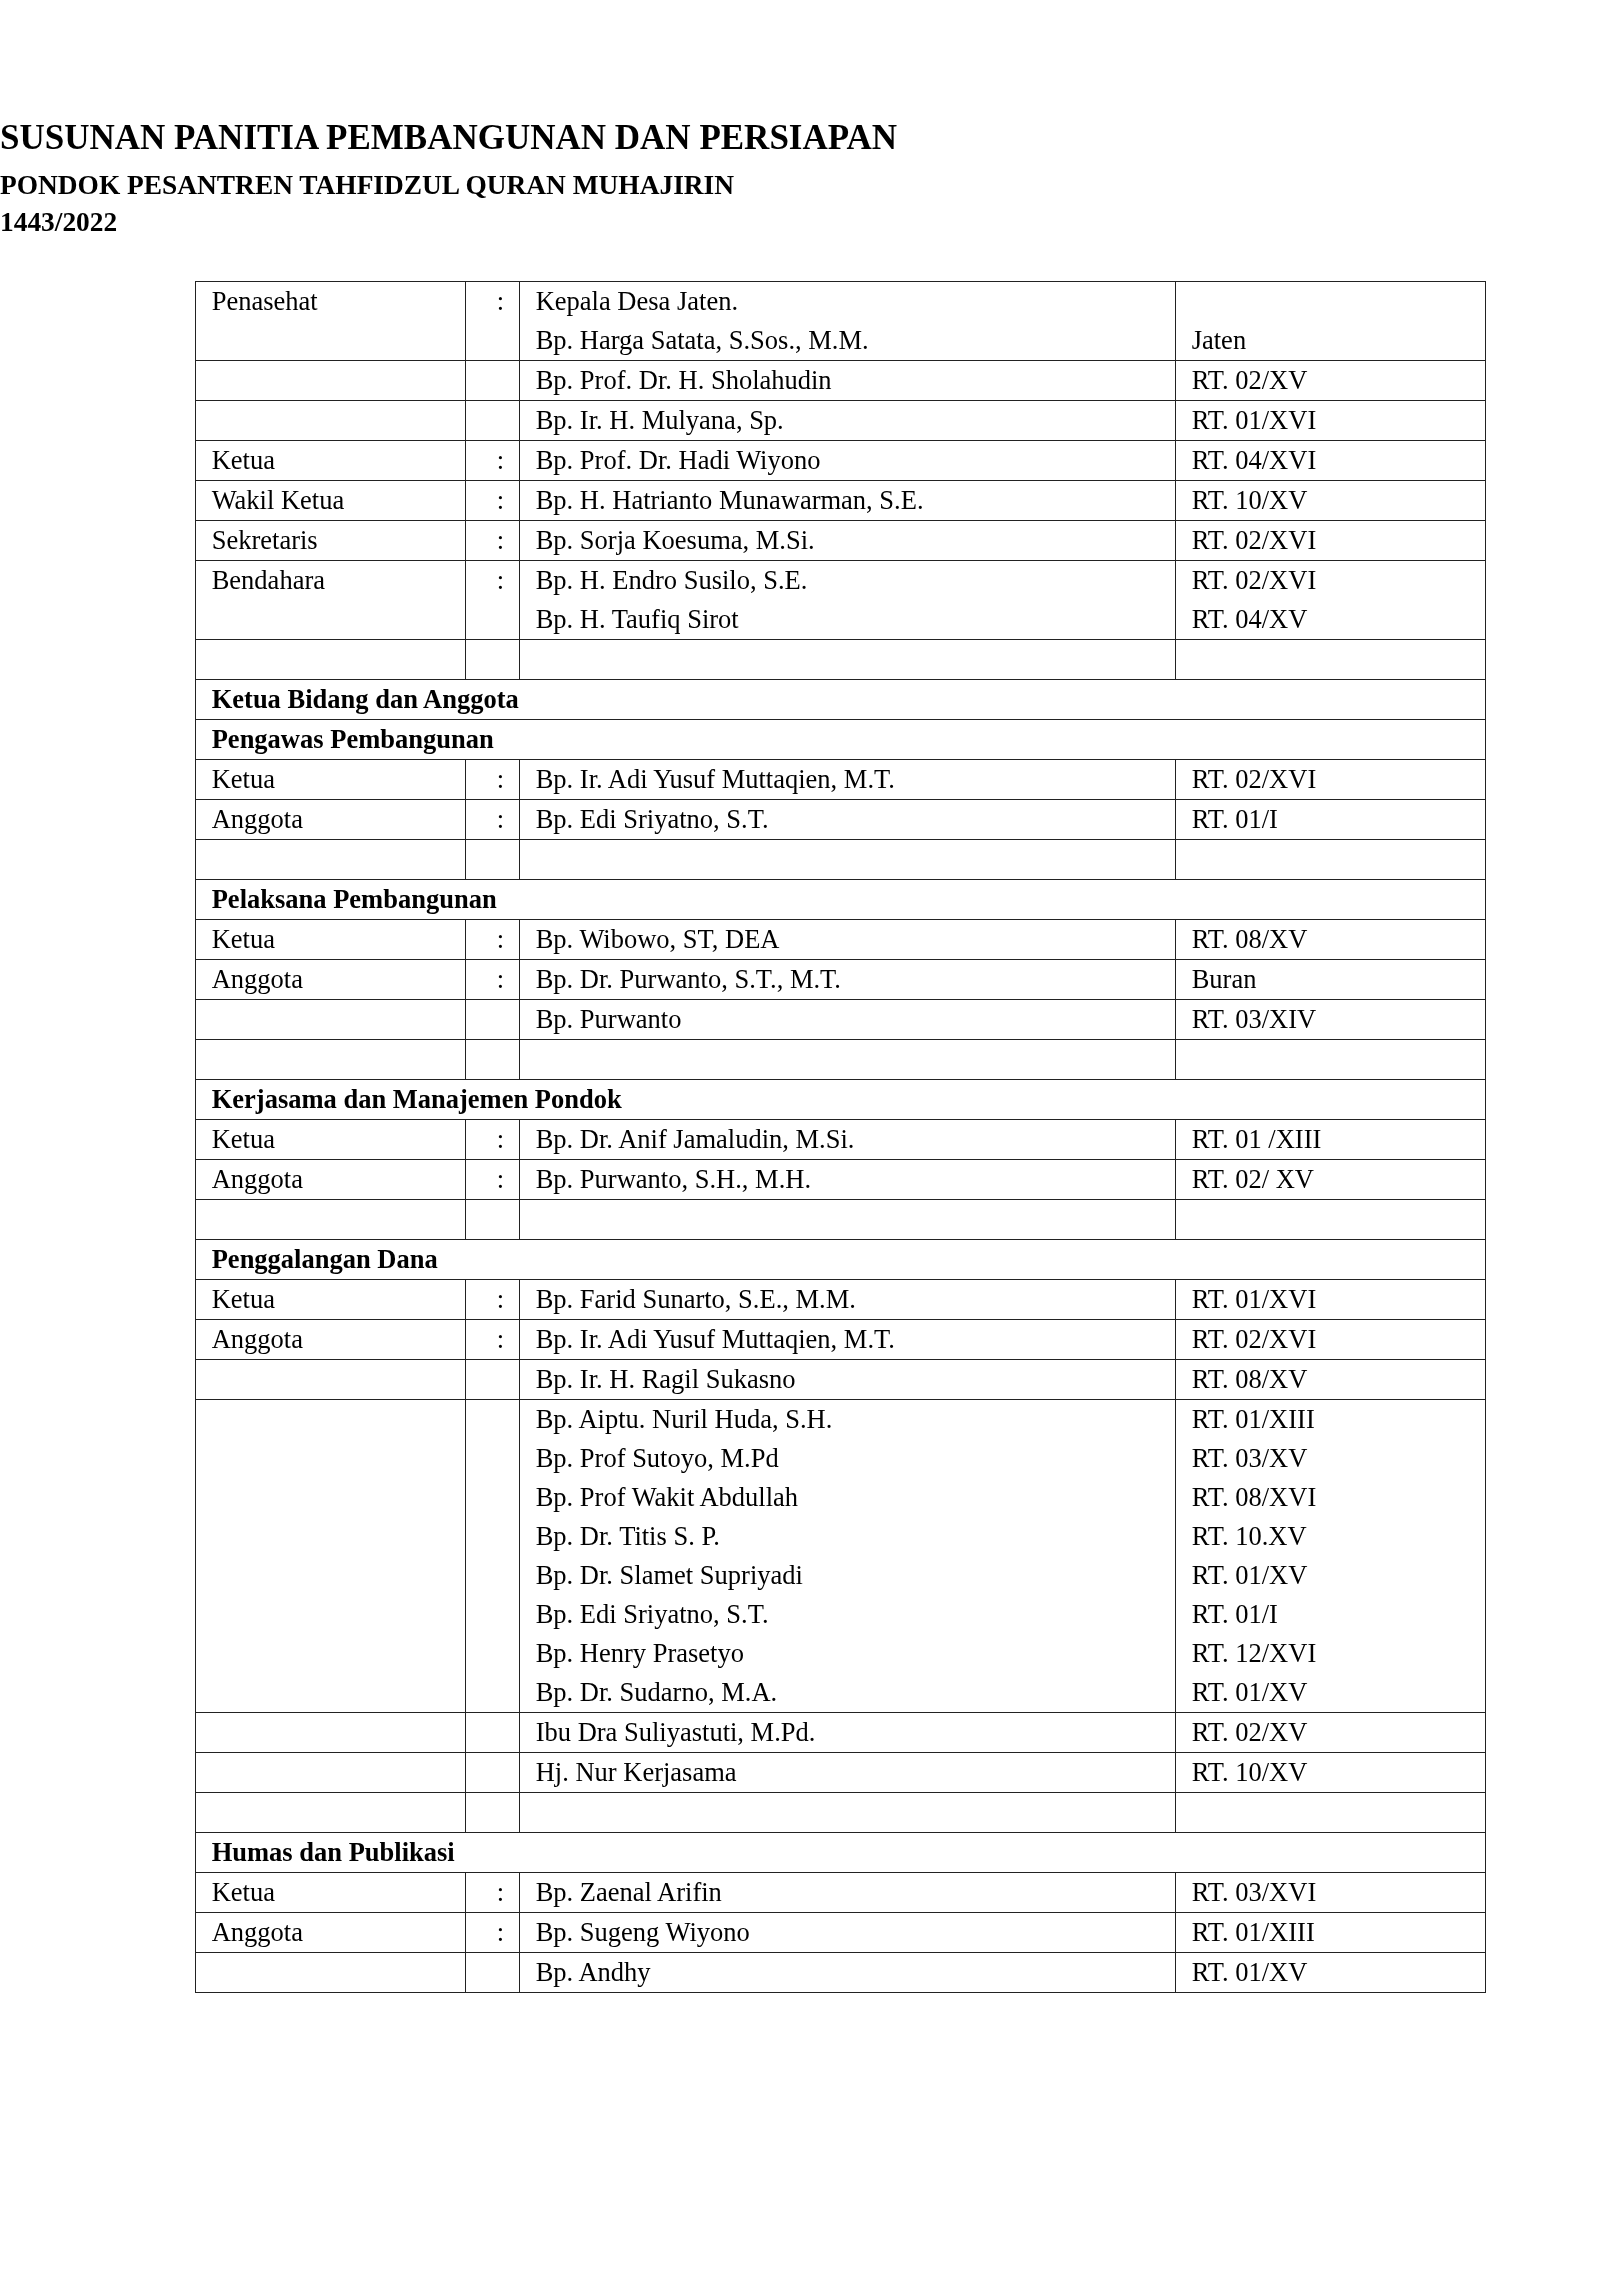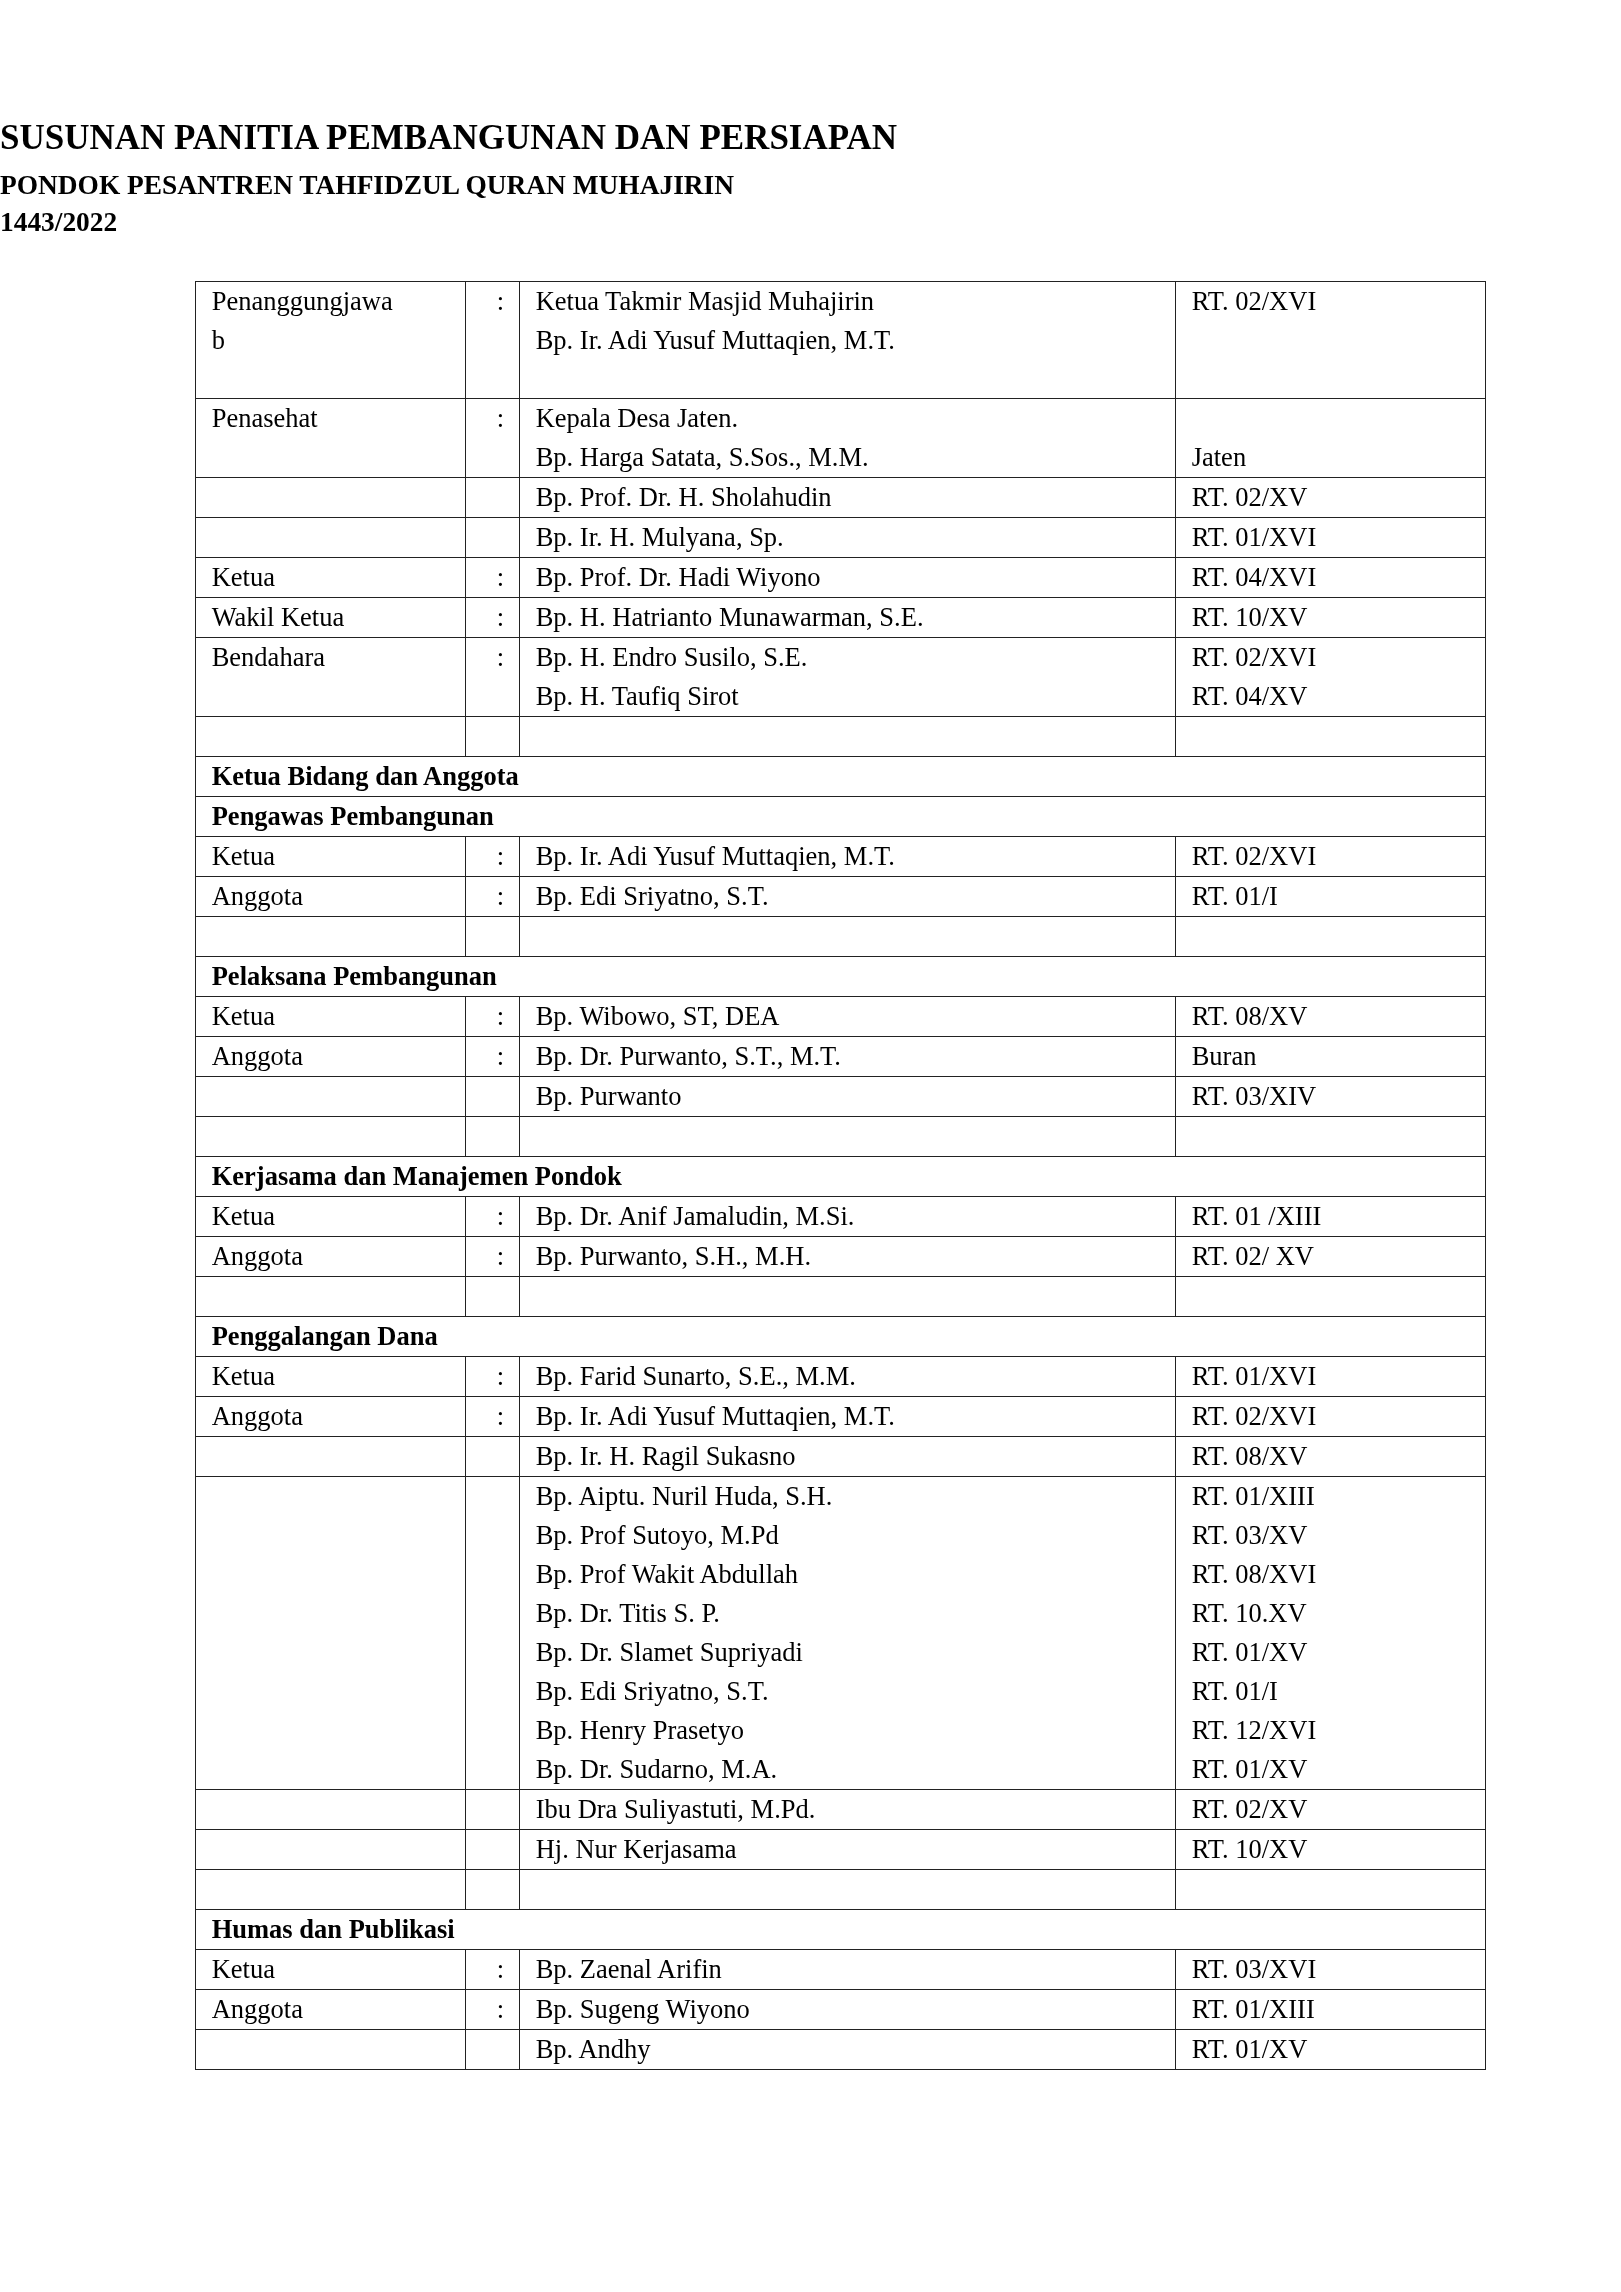--- a/index.html
+++ b/index.html
@@ -41,34 +41,20 @@
 
 <table class="panitia">
   <colgroup>
     <col class="c-role">
       <col class="c-colon">
       <col class="c-name">
       <col class="c-rt">
   </colgroup>
   <tbody id="committee-body">
       <tr>
-        <td style="height: 116px;">
-          <span class="line">Penanggungjawa</span>
-          <span class="line">b</span>
-        </td>
-        <td class="colon" style="height: 116px;">:</td>
-        <td style="height: 116px;">
-          <span class="line">Ketua Takmir Masjid Muhajirin</span>
-          <span class="line">Bp. Ir. Adi Yusuf Muttaqien, M.T.</span>
-        </td>
-        <td style="height: 116px;">
-          <span class="line">RT. 02/XVI</span>
-        </td>
-      </tr>
-      <tr>
         <td style="height: 77px;">
           <span class="line">Penasehat</span>
         </td>
         <td class="colon" style="height: 77px;">:</td>
         <td style="height: 77px;">
           <span class="line">Kepala Desa Jaten.</span>
           <span class="line">Bp. Harga Satata, S.Sos., M.M.</span>
         </td>
         <td style="height: 77px;">
           <span class="line"></span>
@@ -114,20 +100,32 @@
       <tr>
         <td style="height: 39px;">
           <span class="line">Wakil Ketua</span>
         </td>
         <td class="colon" style="height: 39px;">:</td>
         <td style="height: 39px;">
           <span class="line">Bp. H. Hatrianto Munawarman, S.E.</span>
         </td>
         <td style="height: 39px;">
           <span class="line">RT. 10/XV</span>
+        </td>
+      </tr>
+      <tr>
+        <td style="height: 39px;">
+          <span class="line">Sekretaris</span>
+        </td>
+        <td class="colon" style="height: 39px;">:</td>
+        <td style="height: 39px;">
+          <span class="line">Bp. Sorja Koesuma, M.Si.</span>
+        </td>
+        <td style="height: 39px;">
+          <span class="line">RT. 02/XVI</span>
         </td>
       </tr>
       <tr>
         <td style="height: 77px;">
           <span class="line">Bendahara</span>
         </td>
         <td class="colon" style="height: 77px;">:</td>
         <td style="height: 77px;">
           <span class="line">Bp. H. Endro Susilo, S.E.</span>
           <span class="line">Bp. H. Taufiq Sirot</span>

